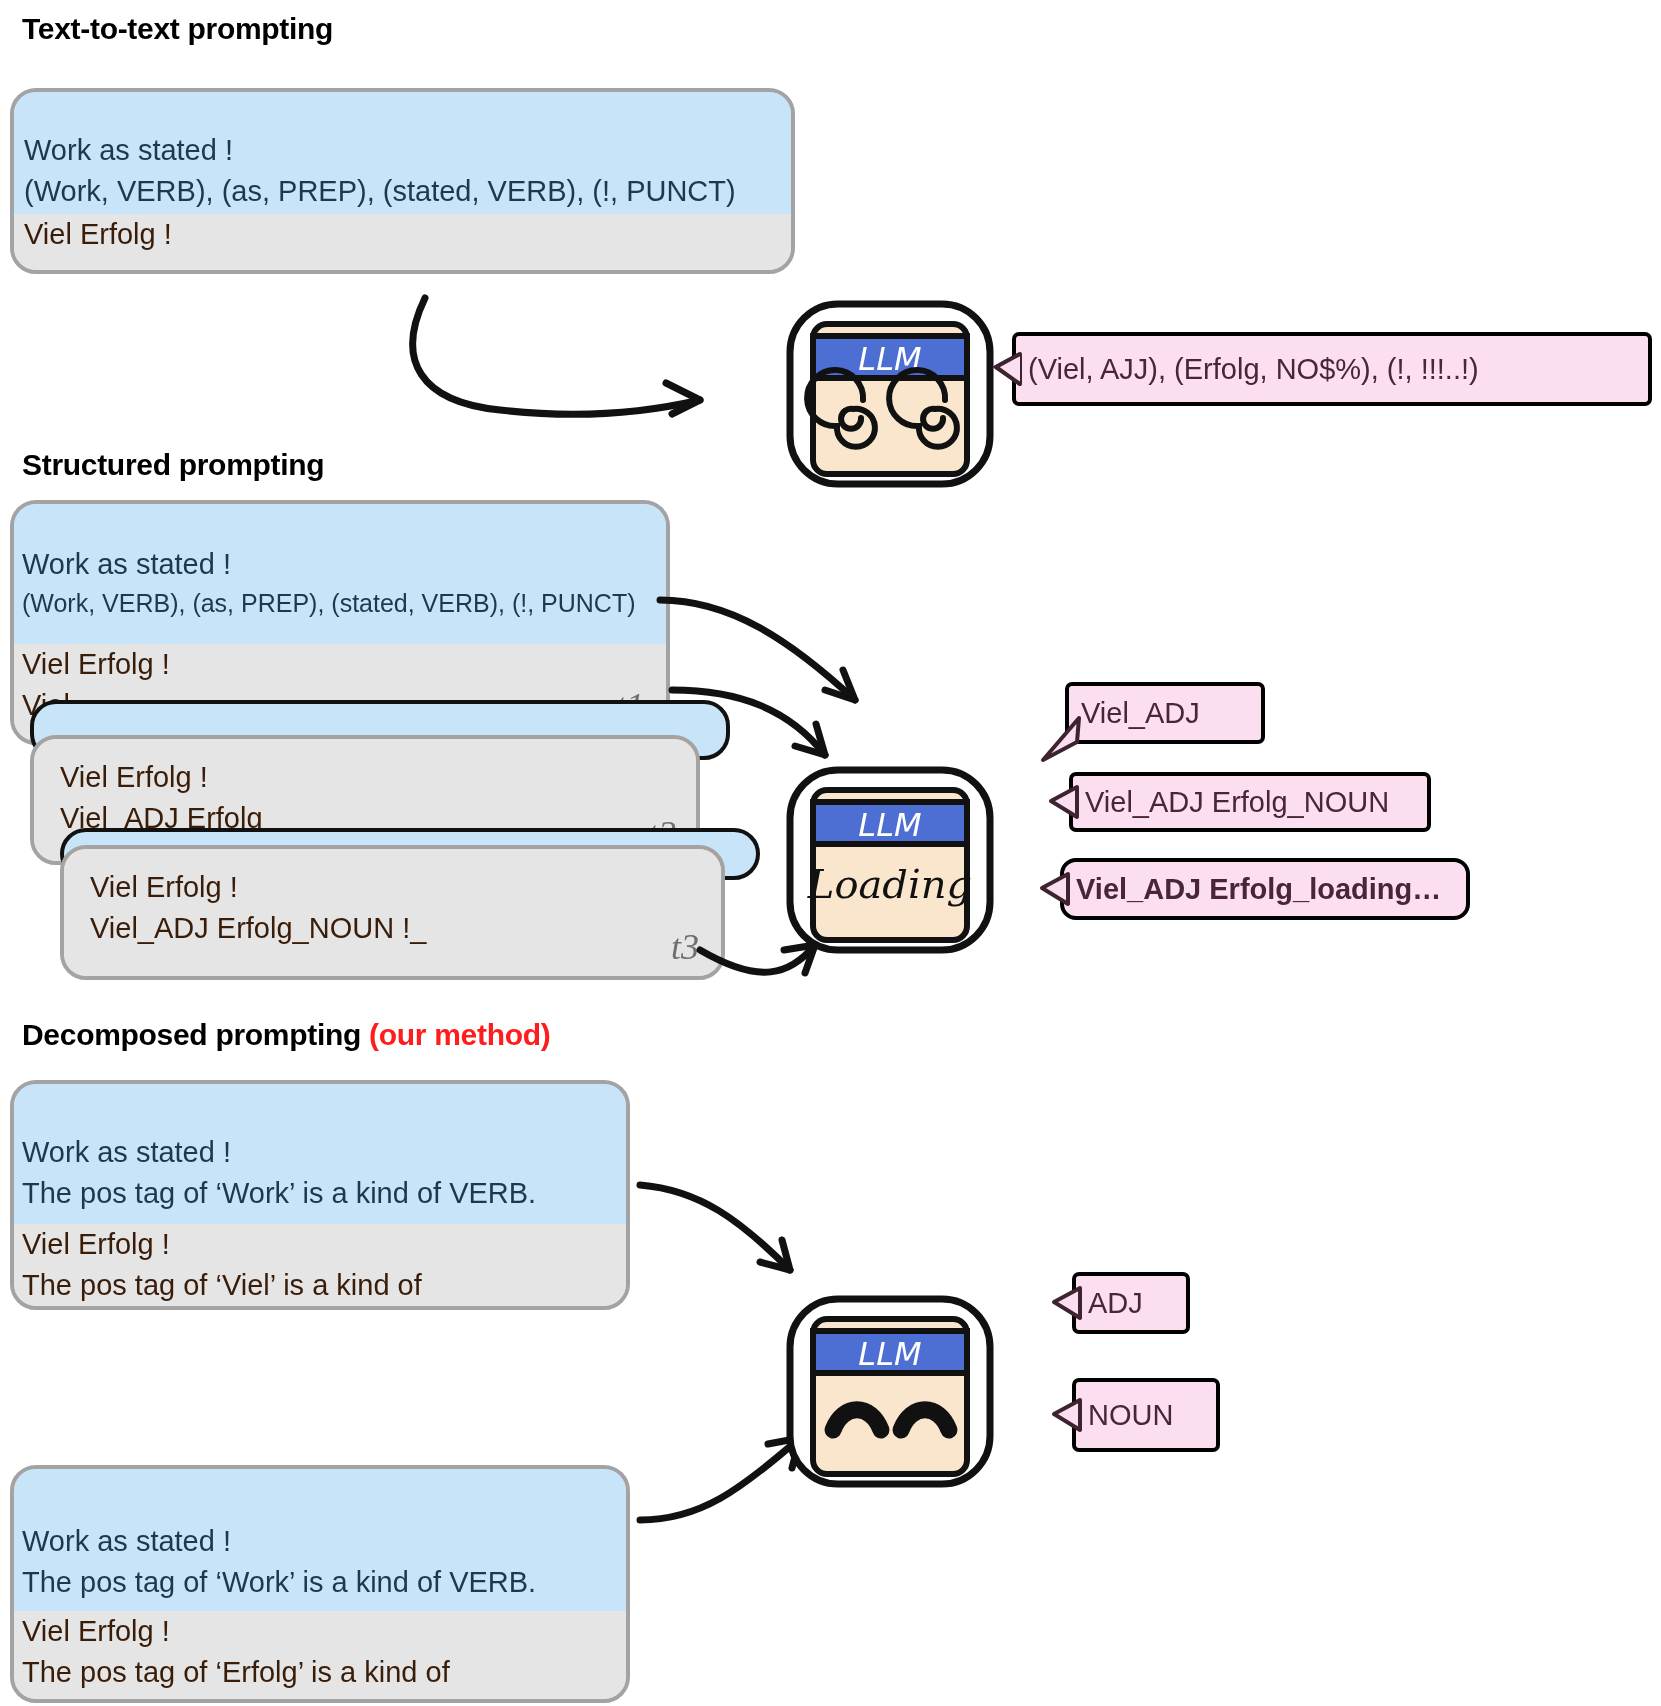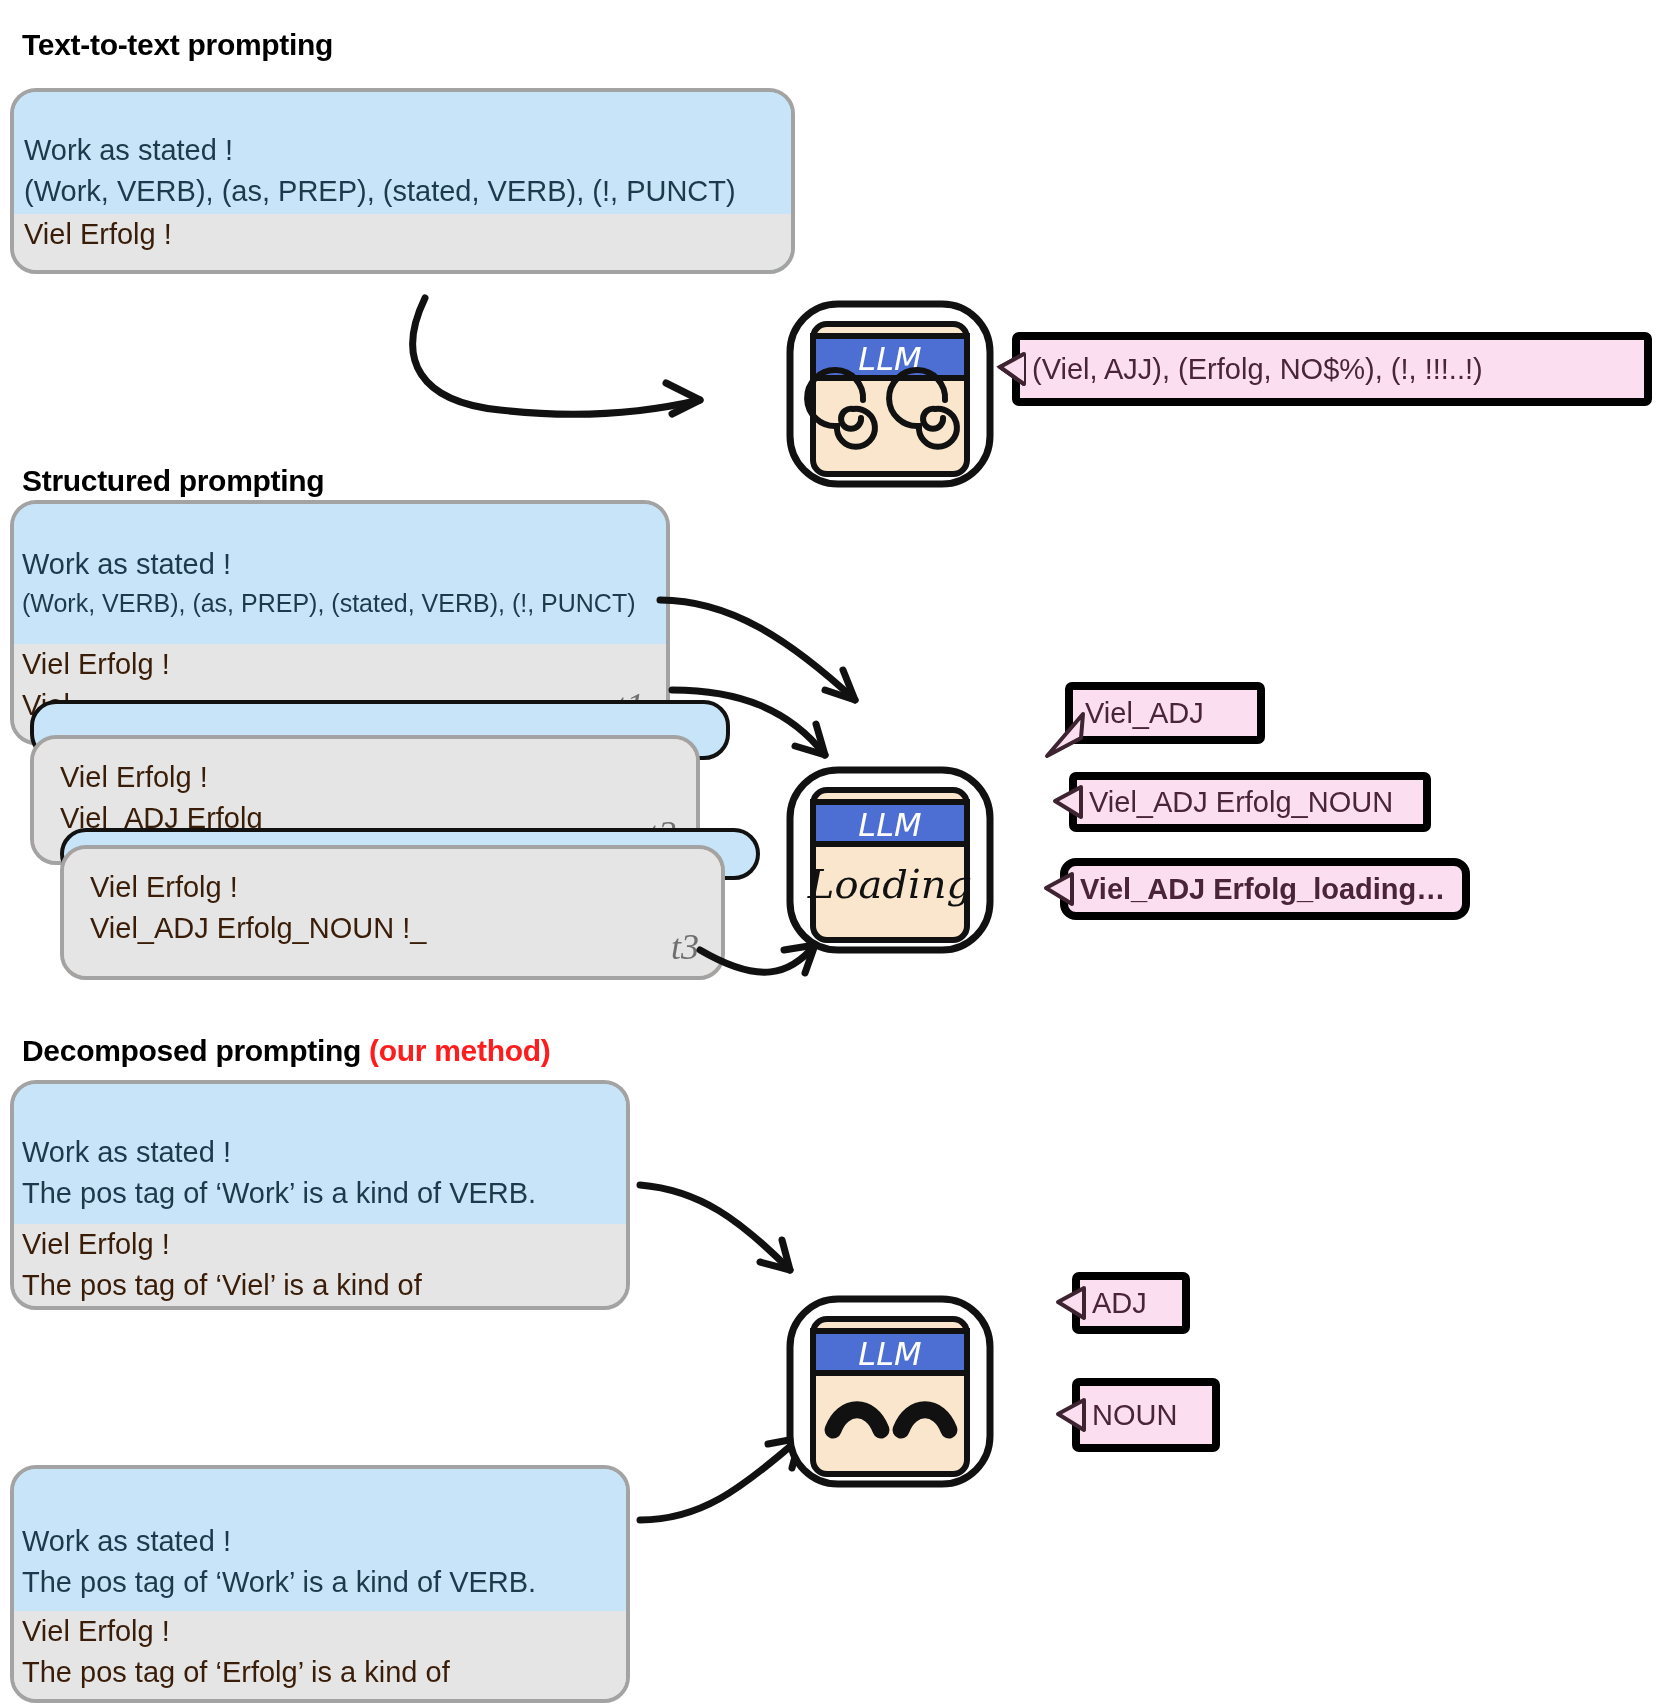--- a/index.html
+++ b/index.html
@@ -21,21 +21,20 @@
     height: 1706px;
   }
   .section-title {
     position: absolute;
     font-family: "Liberation Sans", sans-serif;
     font-weight: bold;
     font-size: 30px;
     color: #000000;
     letter-spacing: -0.3px;
     white-space: nowrap;
-    margin-top: 16px;
   }
   .section-title .accent {
     color: #ff1c1c;
   }
   
   .card {
     position: absolute;
     box-sizing: border-box;
     border: 4px solid #a3a3a3;
     border-radius: 26px;
@@ -71,21 +70,21 @@
   }
   
   .robot {
     position: absolute;
   }
   
   .bubble {
     position: absolute;
     box-sizing: border-box;
     background: #fbdff0;
-    border: 8px solid #000000;
+    border: 4px solid #000000;
     border-radius: 7px;
     color: #4a2438;
     font-family: "Liberation Sans", sans-serif;
     font-size: 29px;
     display: flex;
     align-items: center;
     padding: 0 12px;
     white-space: nowrap;
   }
   .bubble.rounded { border-radius: 16px; }

